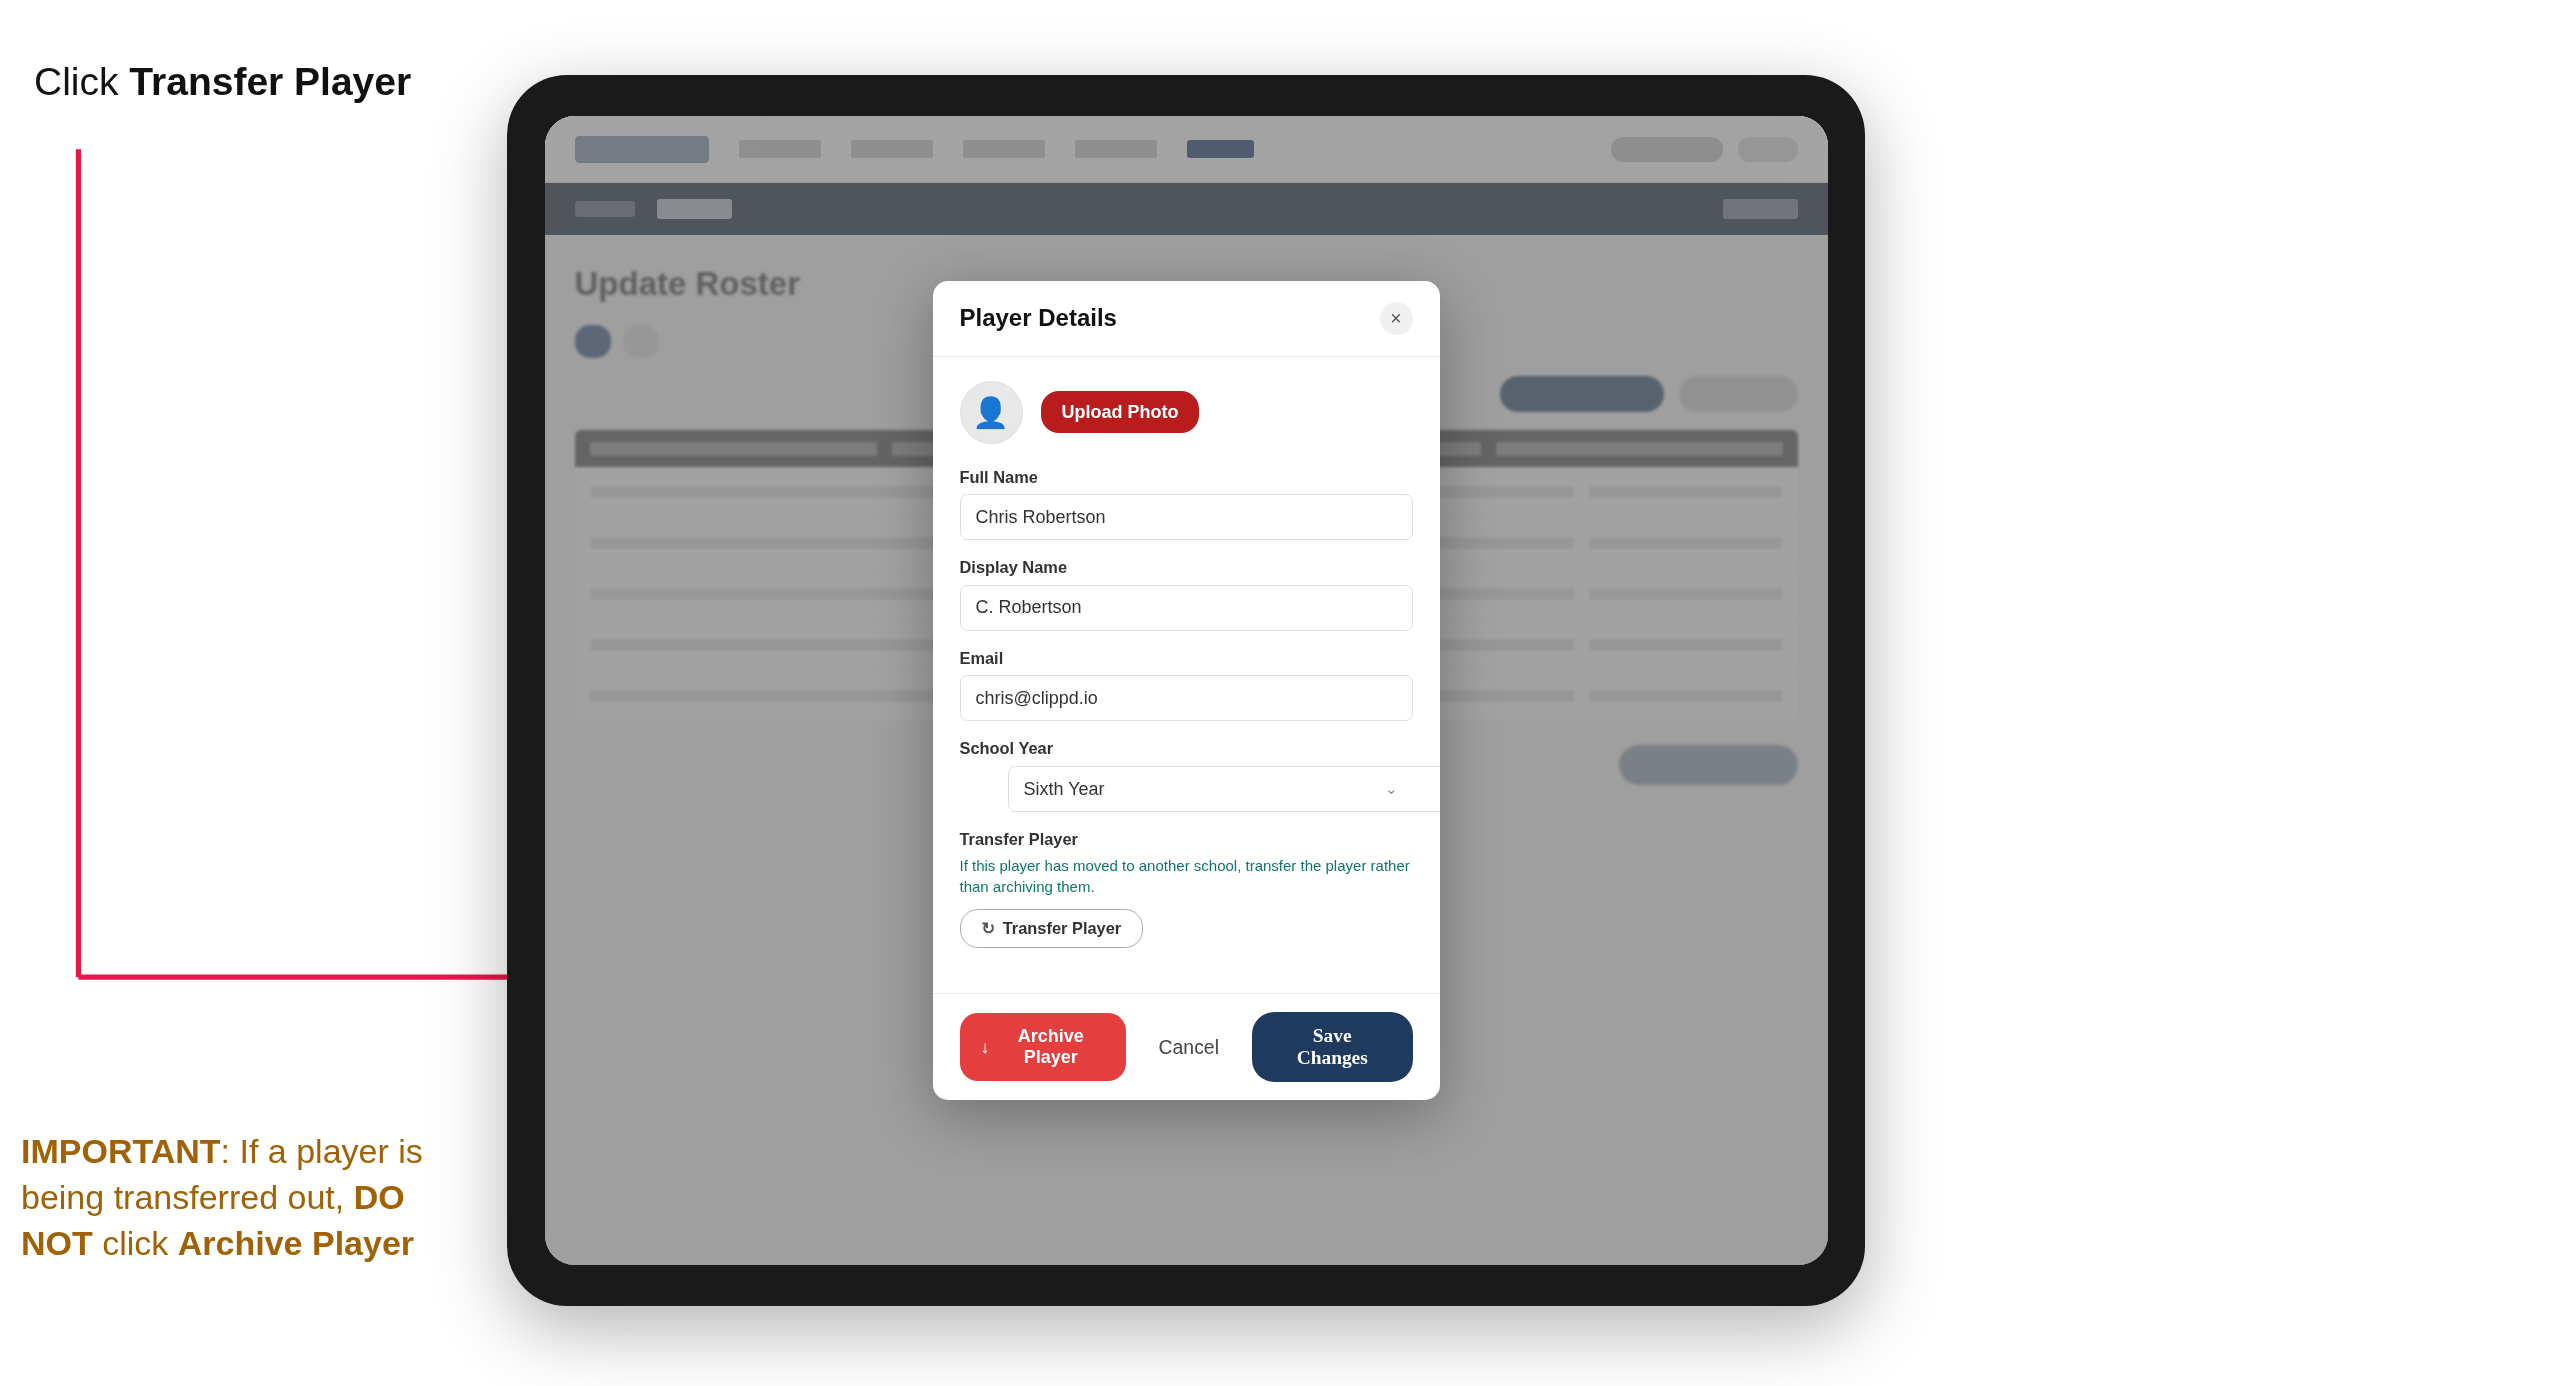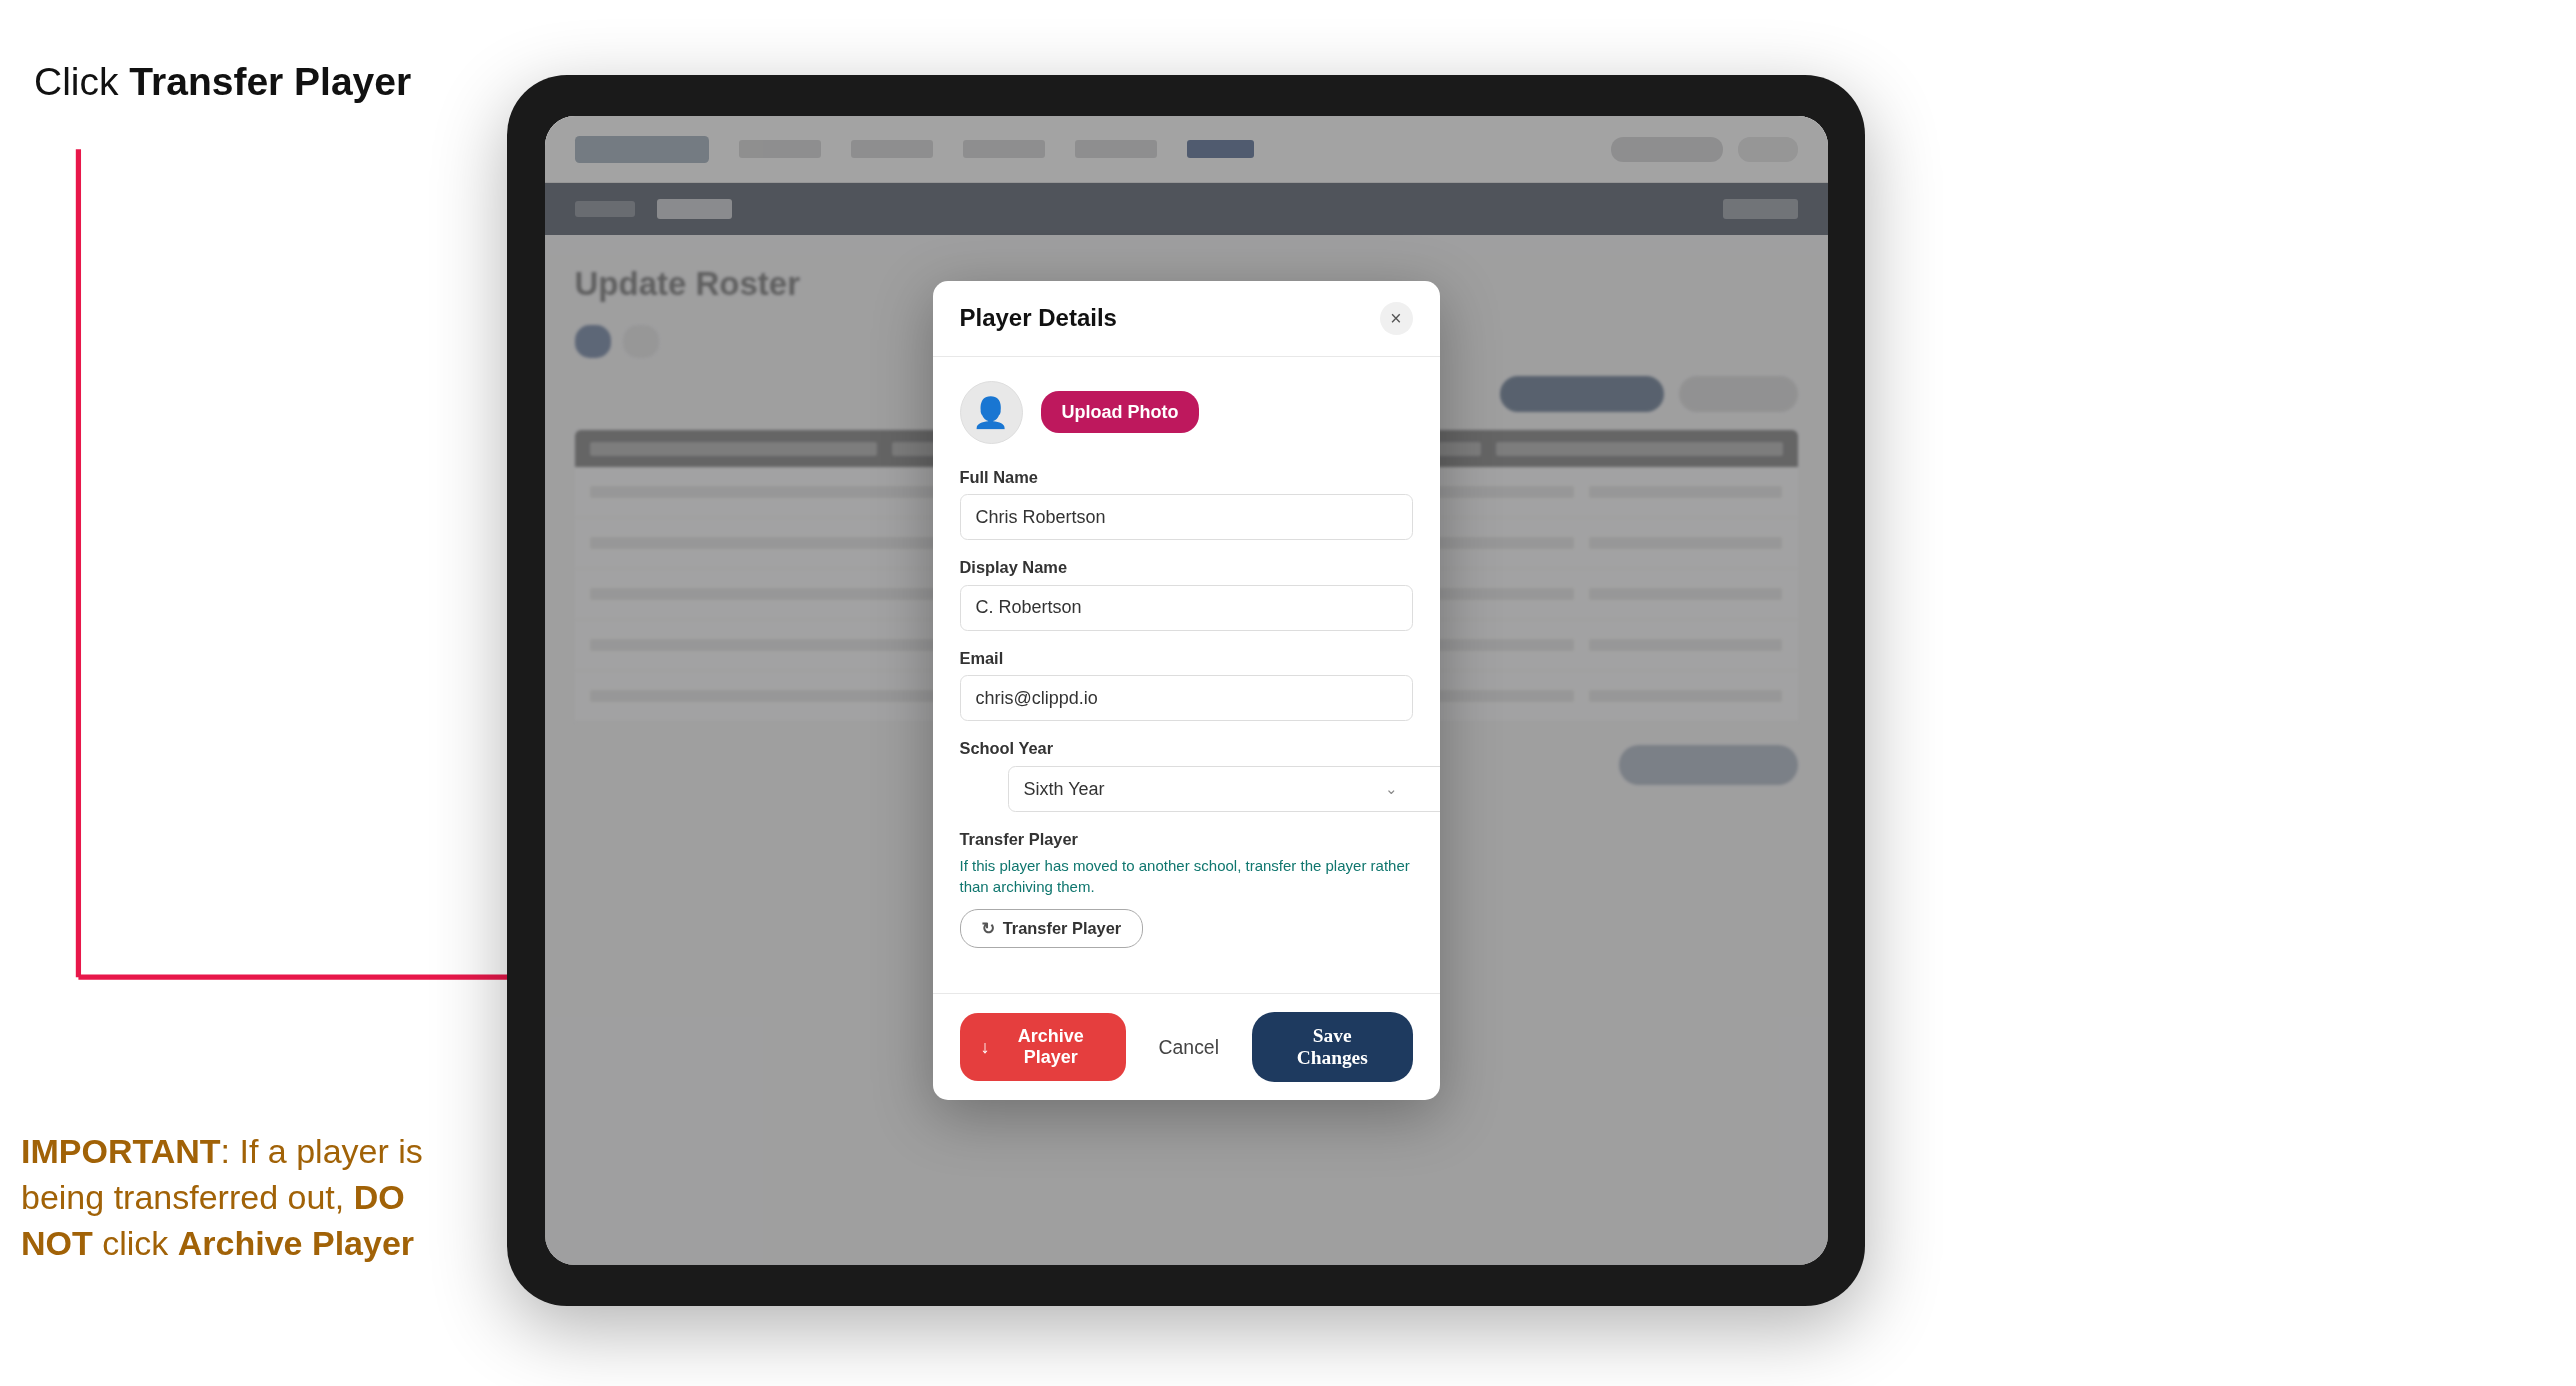--- a/index.html
+++ b/index.html
@@ -289,21 +289,21 @@
       display: flex;
       align-items: center;
       justify-content: center;
       border: 1.5px solid #ddd;
     }
     .avatar-icon {
       font-size: 30px;
       color: #999;
     }
     .upload-photo-btn {
-      background: #be185d;
+      background: #b91c1c;
       color: #fff;
       border: none;
       border-radius: 18px;
       padding: 10.4px 21px;
       font-size: 18px;
       font-weight: 600;
       cursor: pointer;
     }
 
     

